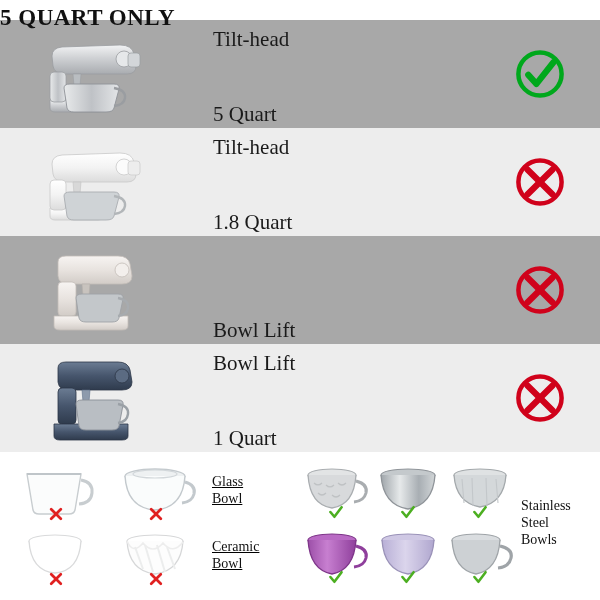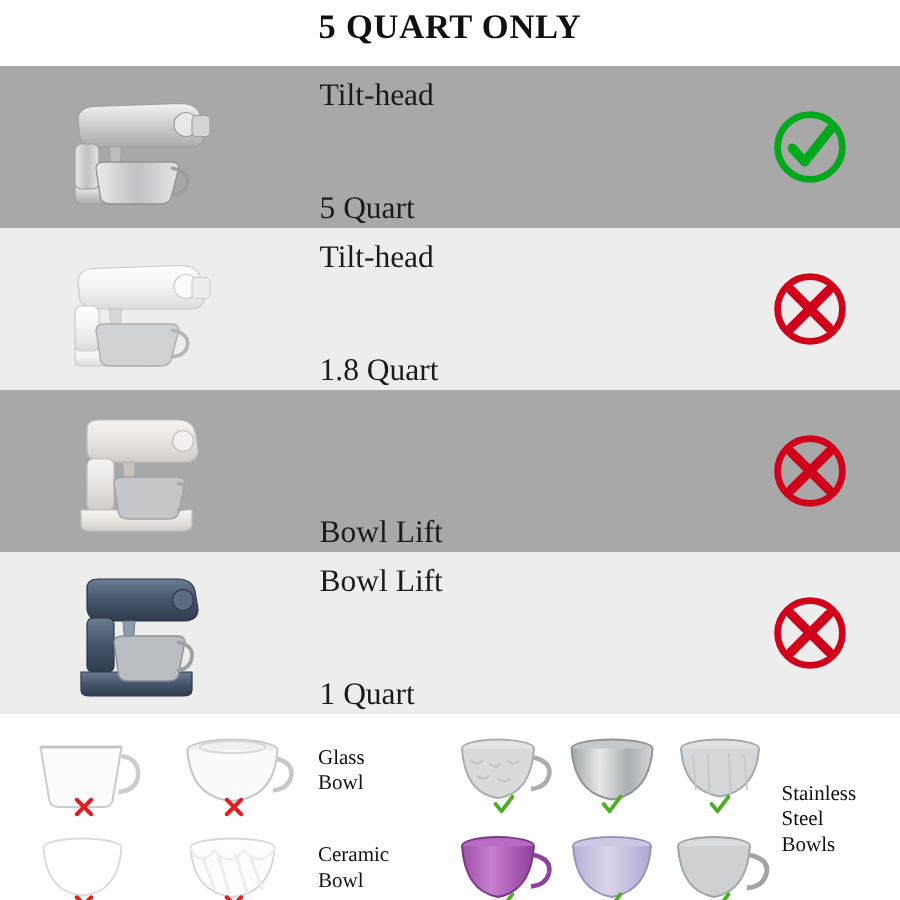--- a/index.html
+++ b/index.html
@@ -7,28 +7,28 @@
   body {
     width: 600px;
     height: 600px;
     background: #ffffff;
     font-family: "Liberation Serif", serif;
     overflow: hidden;
   }
   .sheet { width: 600px; height: 600px; position: relative; }
 
   .title {
-    text-align: center;
+    text-align: left;
     font-family: "Liberation Serif", serif;
     font-weight: bold;
     font-size: 23px;
     letter-spacing: 0.5px;
     color: #111;
     padding: 4px 0 6px 0;
-    height: 44px;
+    height: 20px;
     line-height: 28px;
   }
 
   .rows { width: 600px; }
   .row {
     display: flex;
     align-items: flex-end;
     height: 108px;
     width: 600px;
   }
@@ -105,20 +105,21 @@
     color: #111;
     padding-left: 6px;
   }
   .legend .ln { display: block; }
 
   .half-rows {
     display: flex;
     flex-direction: column;
     justify-content: center;
     width: 100%;
+    text-decoration: underline;
   }
   .half-row {
     display: flex;
     align-items: center;
     height: 65px;
   }
   .pair {
     display: flex;
     align-items: center;
     width: 200px;

